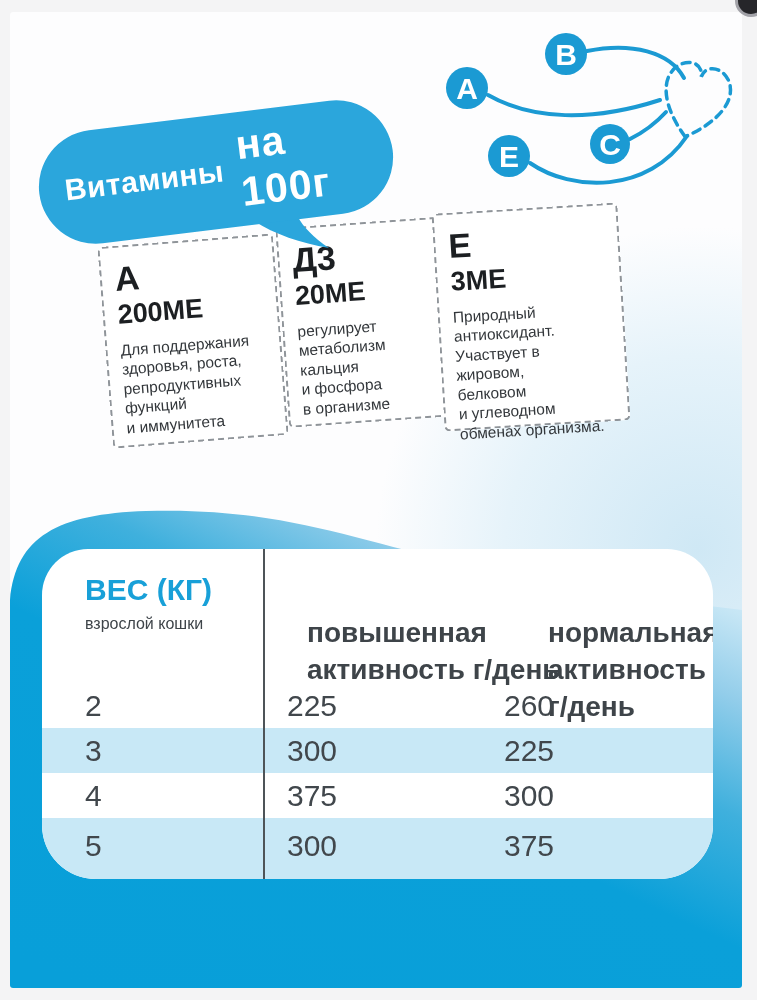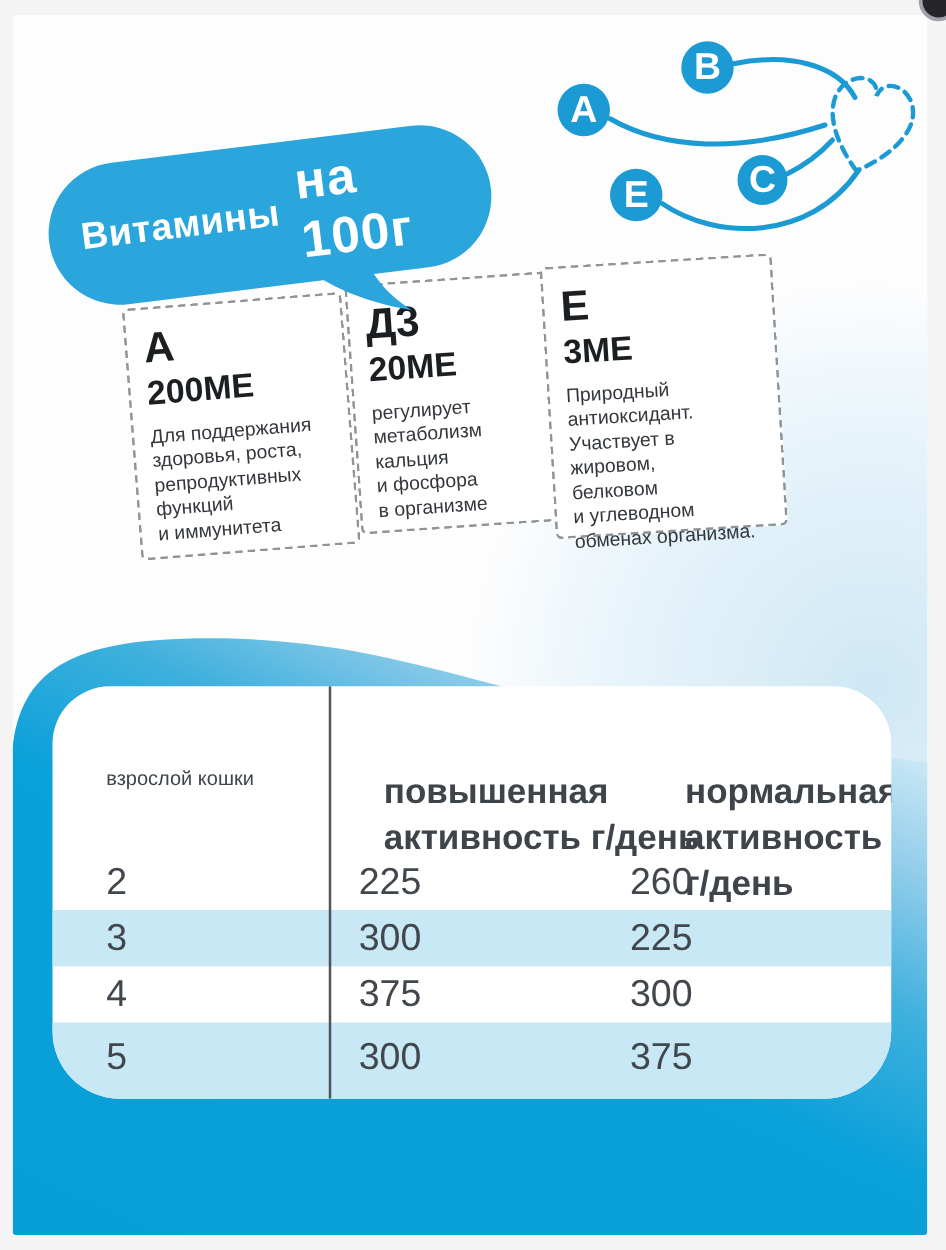--- a/index.html
+++ b/index.html
@@ -152,20 +152,21 @@
           <stop offset="0.66" stop-color="#3fb0dd"></stop>
           <stop offset="0.82" stop-color="#92cdea"></stop>
           <stop offset="0.94" stop-color="#c6e6f5"></stop>
           <stop offset="1" stop-color="#d8eef9"></stop>
         </linearGradient>
       </defs>
       <path d="M 0,96 C 6,32 48,10 136,7 C 266,3 338,34 452,60 C 562,84 660,98 732,106 L 732,484 L 0,484 Z" fill="url(#gradBlue)"></path>
     </svg>
 
     <div class="card">
+      <div class="th-weight">ВЕС (КГ)</div>
       <div class="th-weight-sub">взрослой кошки</div>
       <div class="th-sub th-high">повышенная
 активность г/день</div>
       <div class="th-sub th-normal">нормальная
 активность г/день</div>
 
       <div class="trow r1">
         <span class="cell-weight">2</span>
         <span class="cell-high">225</span>
         <span class="cell-normal">260</span>

